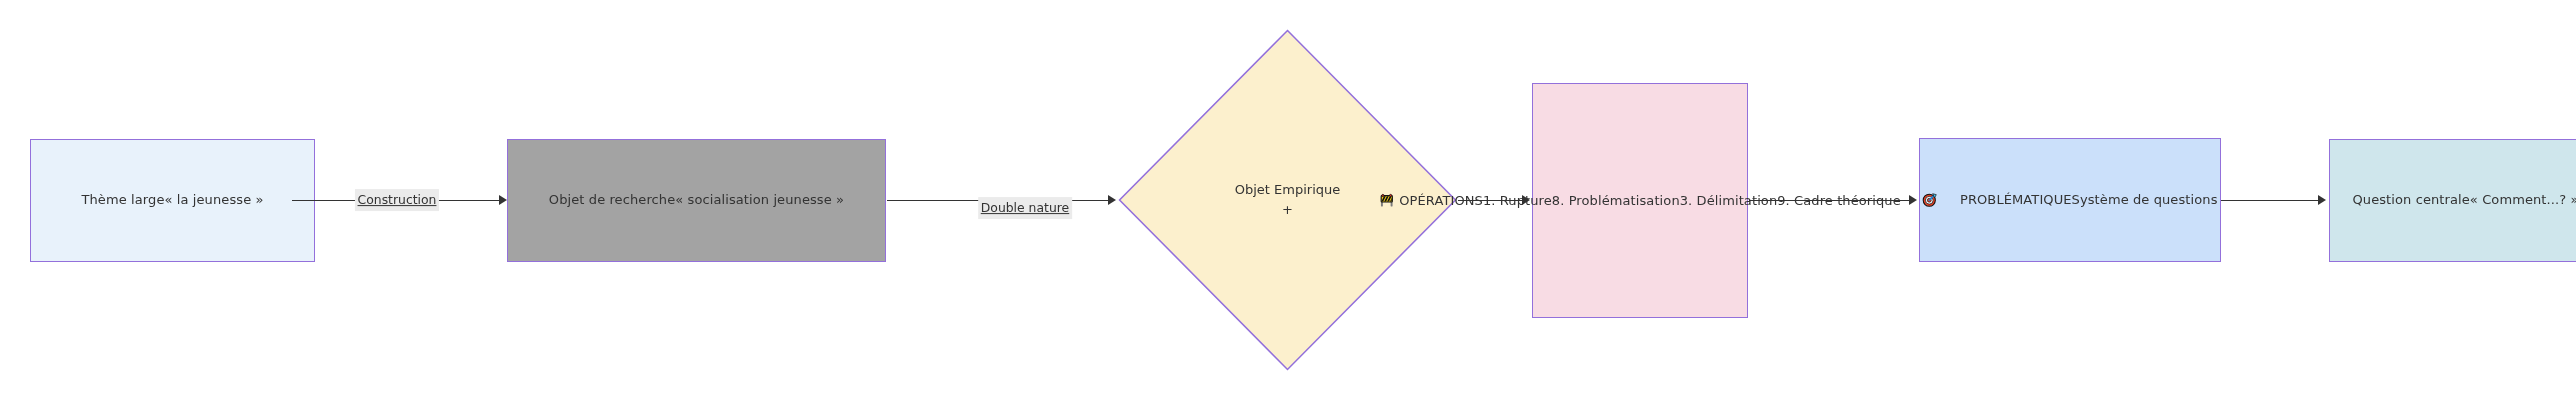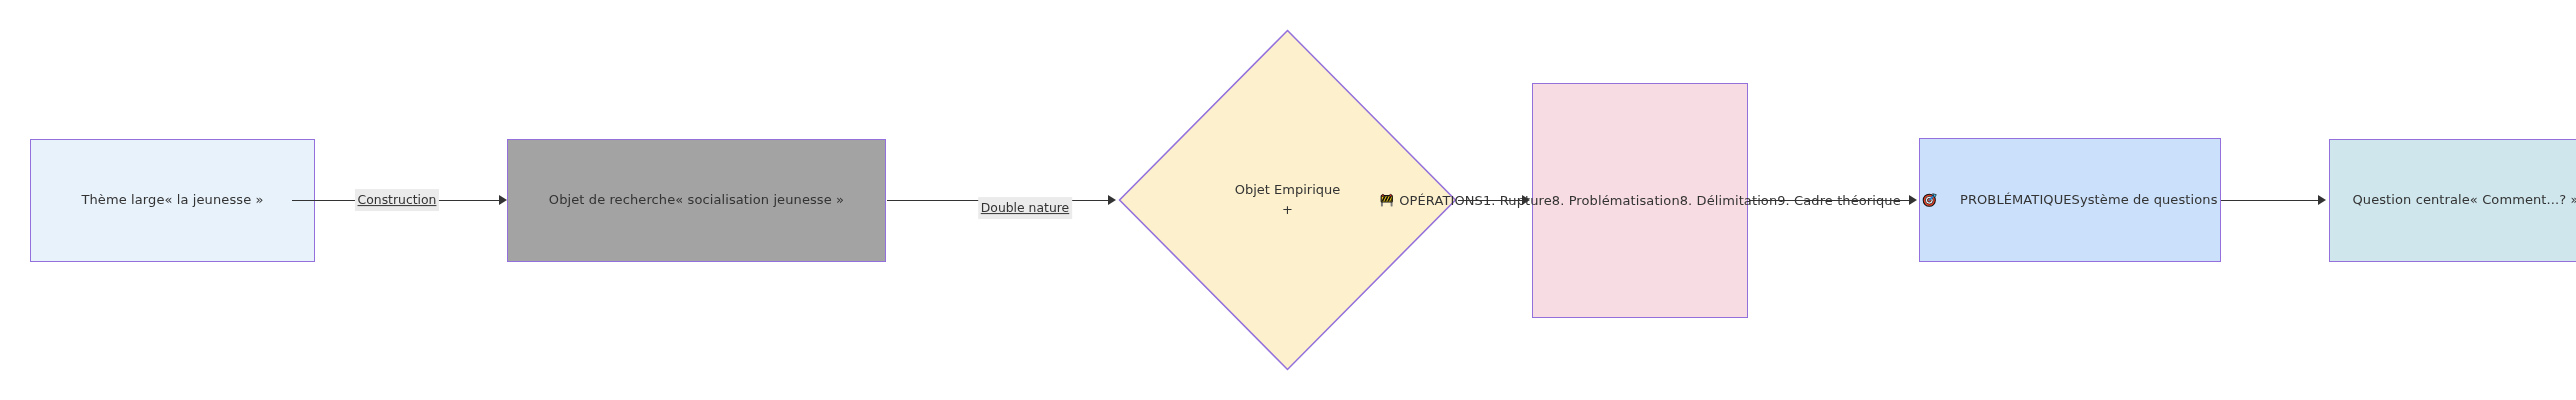--- a/index.html
+++ b/index.html
@@ -160,21 +160,21 @@
         <clipPath id="barclip">
             <rect x="5.7" y="6.7" width="20.6" height="10.6" rx="1"></rect>
           </clipPath>
         <circle cx="8" cy="5" r="2.2" fill="#e8342a" stroke="#111111" stroke-width="1.5"></circle>
         <circle cx="24" cy="5" r="2.2" fill="#e8342a" stroke="#111111" stroke-width="1.5"></circle>
       </svg>
       <span>OPÉRATIONS</span>
     </span>
     <span class="ln">1. Rupture</span>
     <span class="ln">8. Problématisation</span>
-    <span class="ln">8. Délimitation</span>
+    <span class="ln">3. Délimitation</span>
     <span class="ln">9. Cadre théorique</span>
   </div>
 
   <div class="edge-line" style="left:1749px; top:200px; width:161px;"></div>
   <div class="edge-head" style="left:1909px; top:195px;"></div>
 
   <div class="node fill-blue" style="left:1919px; top:138px; width:302px; height:124px;">
     <span class="prob-title">
       <svg class="prob-icon" viewBox="0 0 32 32">
         <circle cx="15" cy="17" r="12.5" fill="#ed4022" stroke="#111111" stroke-width="2.2"></circle>

